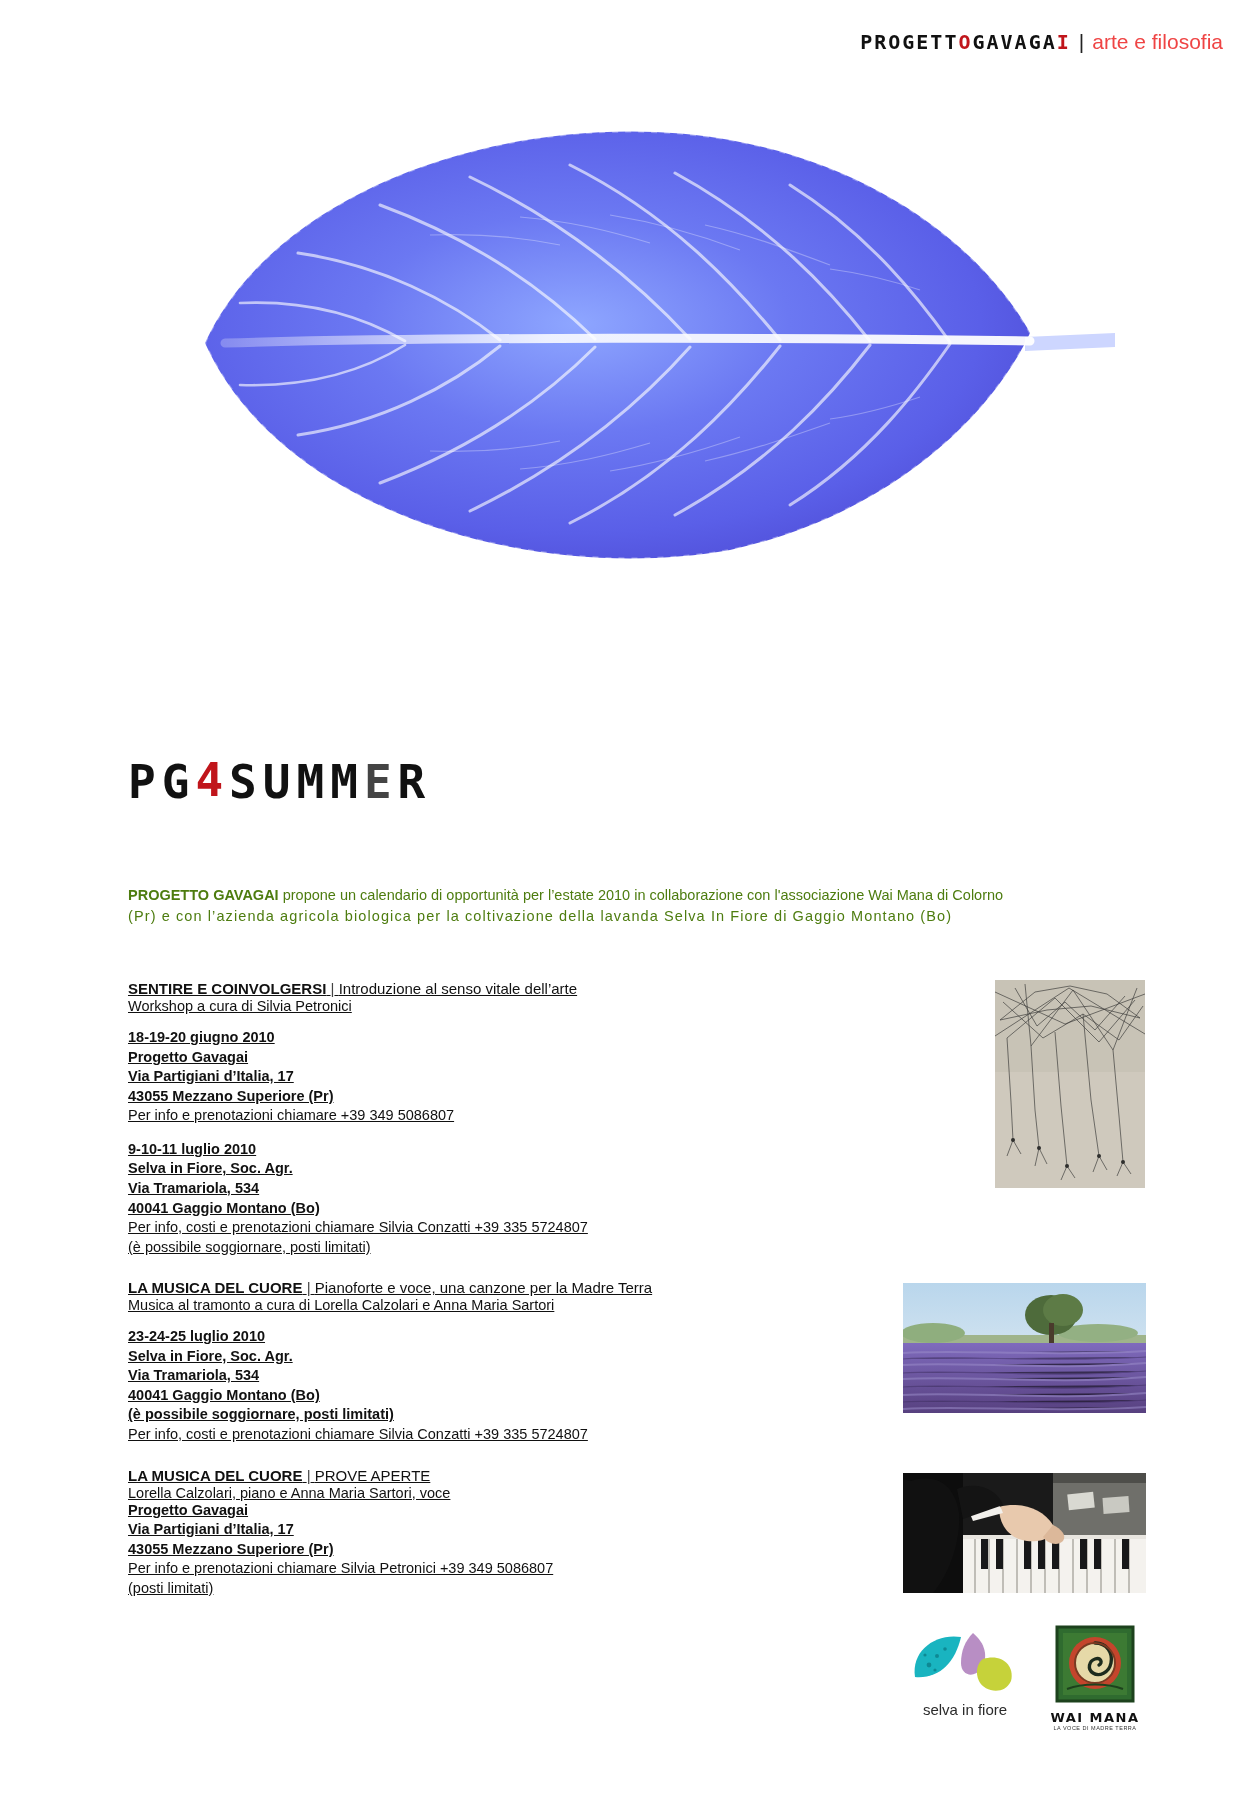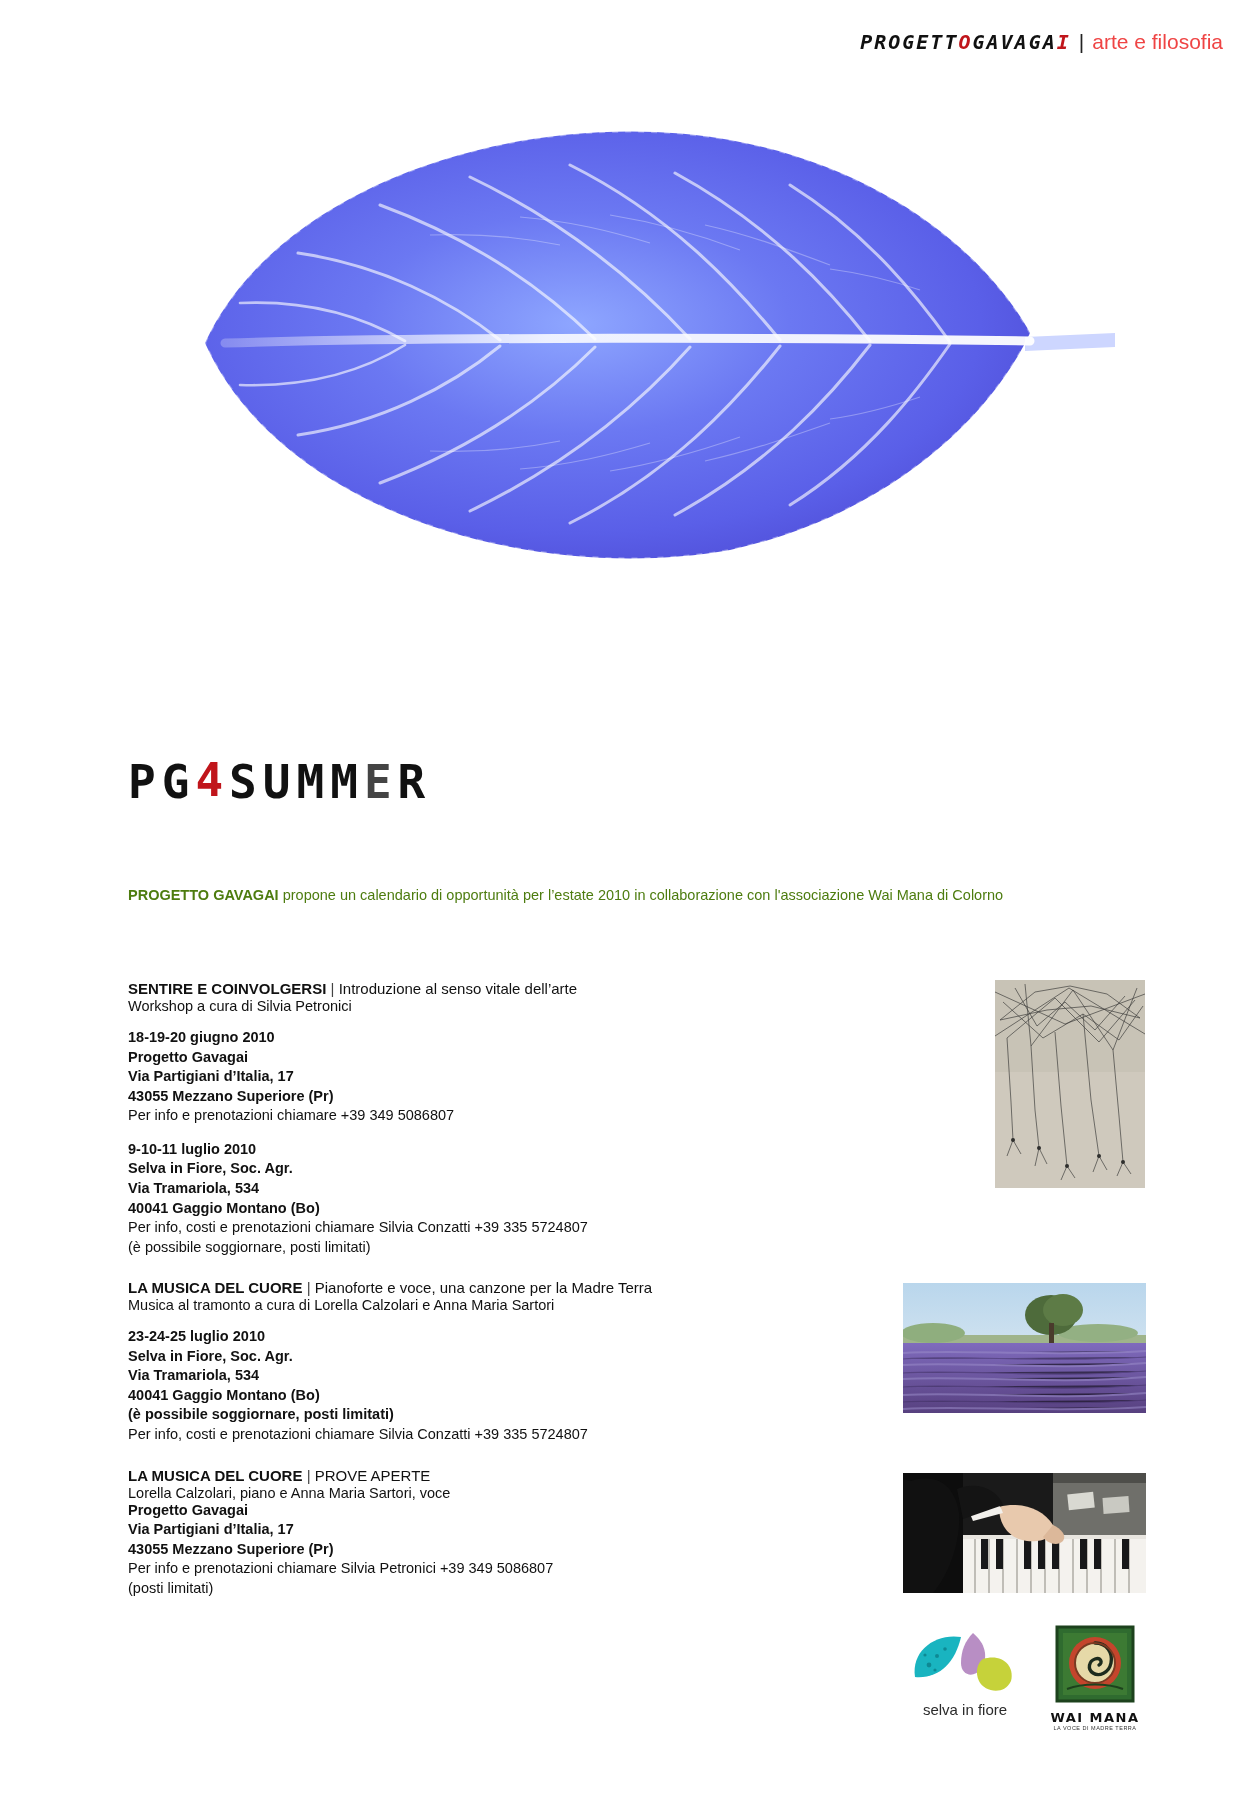--- a/index.html
+++ b/index.html
@@ -27,21 +27,20 @@
     gap: 8px;
   }
   .brand-mark {
     font-family: "DejaVu Sans Mono", monospace;
     font-weight: bold;
     font-size: 20px;
     letter-spacing: 2px;
     color: #111;
     display: flex;
     align-items: baseline;
-    font-style: italic;
   }
   .brand-mark .red { color: #c0151b; }
   .brand-sep {
     font-size: 21px;
     color: #222;
     font-weight: 300;
   }
   .brand-tag {
     font-size: 21px;
     color: #ef4444;
@@ -92,21 +91,21 @@
   .intro b { font-weight: bold; }
   .intro .spaced { letter-spacing: 1.1px; }
 
   
   .blocks {
     position: absolute;
     top: 980px;
     left: 128px;
     width: 700px;
   }
-  .block { margin-bottom: 22px; }
+  .block { margin-bottom: 22px; text-decoration: underline; }
   .block-head {
     font-size: 15px;
     margin-bottom: 1px;
   }
   .block-head .lead { font-weight: bold; }
   .block-head .sep { color: #444; }
   .block-head .rest { font-weight: normal; }
   .block-sub {
     font-size: 14.5px;
     margin-bottom: 14px;
@@ -249,20 +248,21 @@
 <div class="title">
   <span>PG</span>
     <span class="red">4</span>
     <span>SUMM</span>
     <span class="faded">E</span>
     <span>R</span>
 </div>
 
 <div class="intro">
   <b>PROGETTO GAVAGAI</b><span> propone un calendario di opportunità per l’estate 2010 in collaborazione con l'associazione Wai Mana di Colorno</span>
+  <div class="spaced">(Pr) e con l’azienda agricola biologica per la coltivazione della lavanda  Selva In Fiore di Gaggio Montano (Bo)</div>
 </div>
 
 <div class="blocks">
 
   <div class="block">
     <div class="block-head">
       <span class="lead">SENTIRE E COINVOLGERSI</span>
       <span class="sep">|</span>
       <span class="rest">Introduzione al senso vitale dell’arte</span>
     </div>

